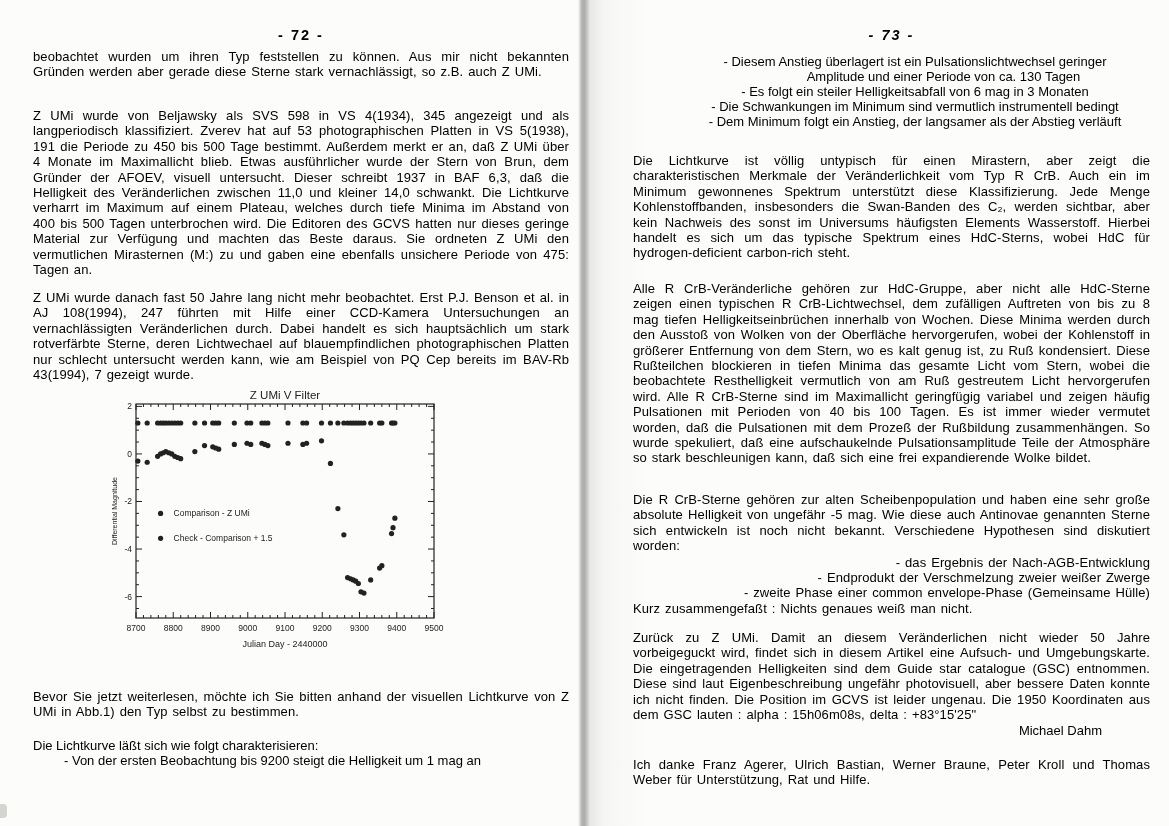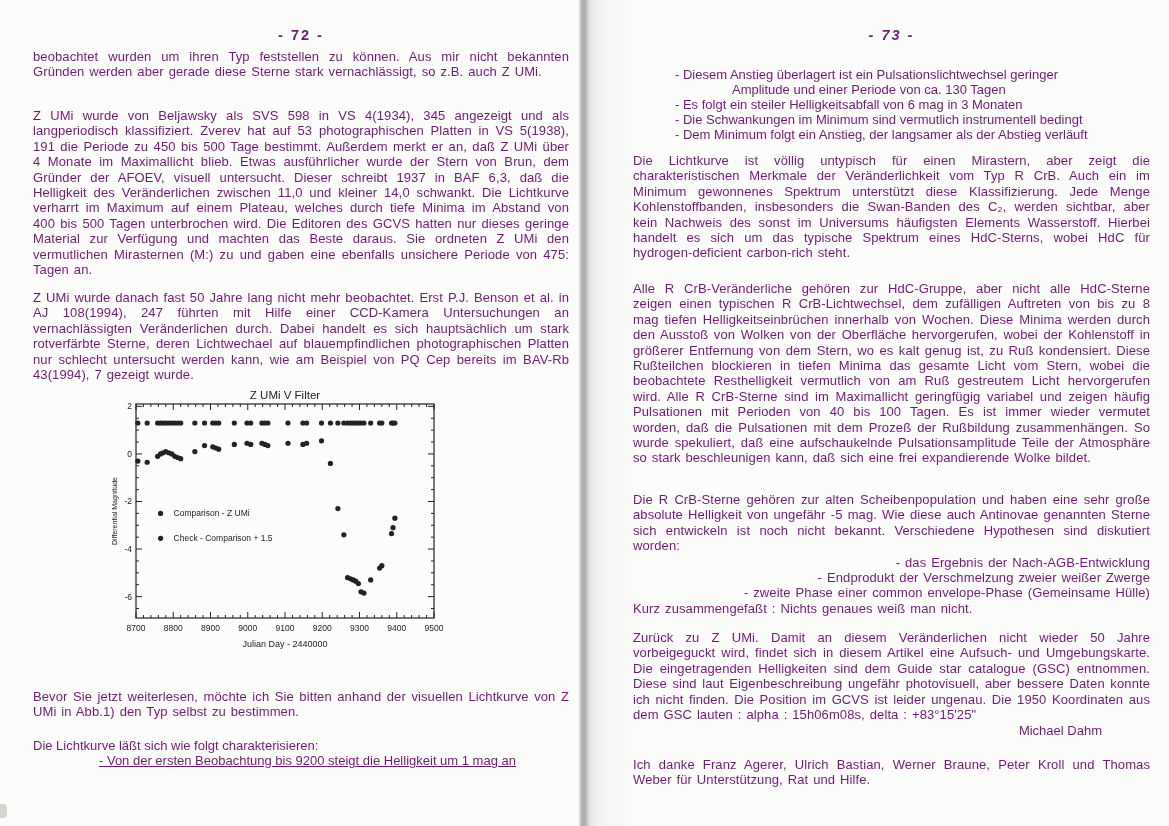--- a/index.html
+++ b/index.html
@@ -1,36 +1,36 @@
 <!DOCTYPE html>
 <html><head>
 <meta charset="utf-8">
 <style>
   html,body{margin:0;padding:0;}
   .spread{
     position:relative; width:1169px; height:826px; overflow:hidden;
-    background:#fcfcfb; color:#701a75;
+    background:#fcfcfb; color:#000000;
     font-family:"Liberation Sans","DejaVu Sans",sans-serif;
   }
   .page{position:absolute; top:0; height:100%;}
   .page.left{left:0; width:578px;}
   .page.right{left:600px; width:569px;}
   .block{position:absolute;}
   .pagenum{
     width:536px; text-align:center; font-size:14.5px; letter-spacing:2px; font-weight:bold;
   }
   .page.right .pagenum{width:517px;font-style:italic;}
   .para{
     width:536px; text-align:justify; font-size:13px; line-height:15.4px;
     word-spacing:1.2px; letter-spacing:0.1px;
   }
   .page.right .para{width:517px;}
   .caption{font-size:13px; letter-spacing:0.1px; word-spacing:2px;}
   .charline{font-size:13px; line-height:15.4px;}
-  .indent1{margin-left:66px;text-decoration:underline;}
+  .indent1{margin-left:31px;}
   .bullets{font-size:13px; line-height:15.1px; width:480px;}
   .bullets .wrapline{margin-left:57px;}
   .hyplist{margin-left:48px; text-align:right; margin-top:1px;}
   .hyplist div, .summary{font-size:13px; line-height:15.3px;}
   .signature{width:517px; text-align:right; padding-right:48px; box-sizing:border-box; font-size:13px;}
   .gutter{position:absolute; top:0; height:100%; width:70px; pointer-events:none;
     background:linear-gradient(90deg,
       rgba(120,120,118,0) 0px,
       rgba(100,100,98,0.50) 4px,
       rgba(100,100,98,0.50) 7px,
@@ -294,21 +294,21 @@
       <div class="charline indent1">- Von der ersten Beobachtung bis 9200 steigt die Helligkeit um 1 mag an</div>
     </div>
   </div>
 
   <div class="gutter" style="left:578px;"></div>
   <div class="corner-speck"></div>
 
   <div class="page right">
     <div class="block pagenum" style="left:33px; top:27px;">- 73 -</div>
 
-    <div class="block bullets" style="left:75px; top:67px;">
+    <div class="block bullets" style="left:75px; top:54px;text-align:center;">
       <div>- Diesem Anstieg überlagert ist ein Pulsationslichtwechsel geringer</div>
       <div class="wrapline">Amplitude und einer Periode von ca. 130 Tagen</div>
       <div>- Es folgt ein steiler Helligkeitsabfall von 6 mag in 3 Monaten</div>
       <div>- Die Schwankungen im Minimum sind vermutlich instrumentell bedingt</div>
       <div>- Dem Minimum folgt ein Anstieg, der langsamer als der Abstieg verläuft</div>
     </div>
 
     <div class="block para" style="left:33px; top:153px;">Die Lichtkurve ist völlig untypisch für einen Mirastern, aber zeigt die charakteristischen Merkmale der Veränderlichkeit vom Typ R CrB. Auch ein im Minimum gewonnenes Spektrum unterstützt diese Klassifizierung. Jede Menge Kohlenstoffbanden, insbesonders die Swan-Banden des C₂, werden sichtbar, aber kein Nachweis des sonst im Universums häufigsten Elements Wasserstoff. Hierbei handelt es sich um das typische Spektrum eines HdC-Sterns, wobei HdC für hydrogen-deficient carbon-rich steht.</div>
 
     <div class="block para" style="left:33px; top:281px;">Alle R CrB-Veränderliche gehören zur HdC-Gruppe, aber nicht alle HdC-Sterne zeigen einen typischen R CrB-Lichtwechsel, dem zufälligen Auftreten von bis zu 8 mag tiefen Helligkeitseinbrüchen innerhalb von Wochen. Diese Minima werden durch den Ausstoß von Wolken von der Oberfläche hervorgerufen, wobei der Kohlenstoff in größerer Entfernung von dem Stern, wo es kalt genug ist, zu Ruß kondensiert. Diese Rußteilchen blockieren in tiefen Minima das gesamte Licht vom Stern, wobei die beobachtete Resthelligkeit vermutlich von am Ruß gestreutem Licht hervorgerufen wird. Alle R CrB-Sterne sind im Maximallicht geringfügig variabel und zeigen häufig Pulsationen mit Perioden von 40 bis 100 Tagen. Es ist immer wieder vermutet worden, daß die Pulsationen mit dem Prozeß der Rußbildung zusammenhängen. So wurde spekuliert, daß eine aufschaukelnde Pulsationsamplitude Teile der Atmosphäre so stark beschleunigen kann, daß sich eine frei expandierende Wolke bildet.</div>

